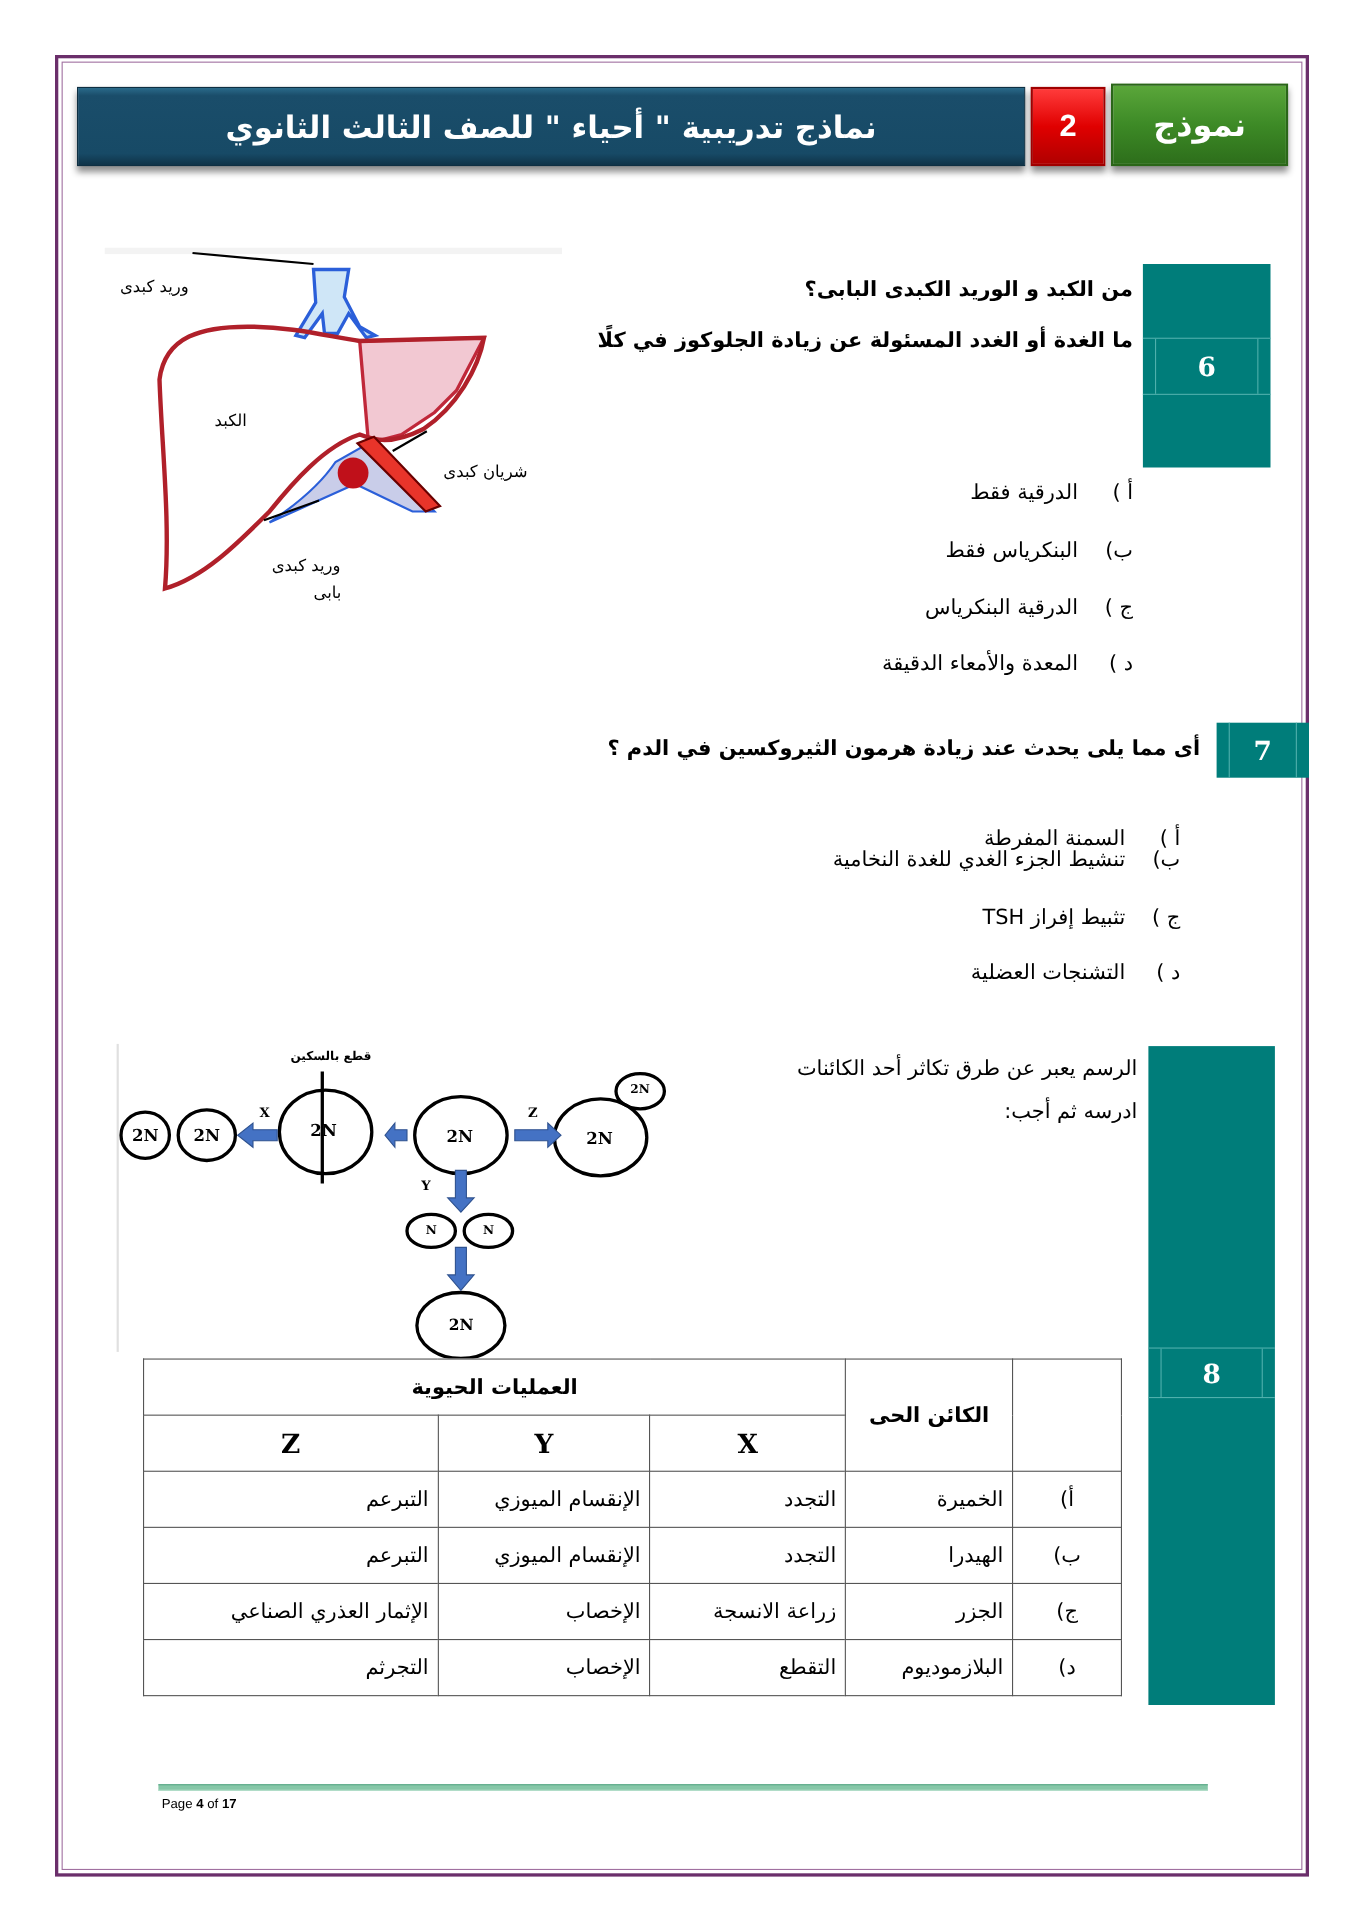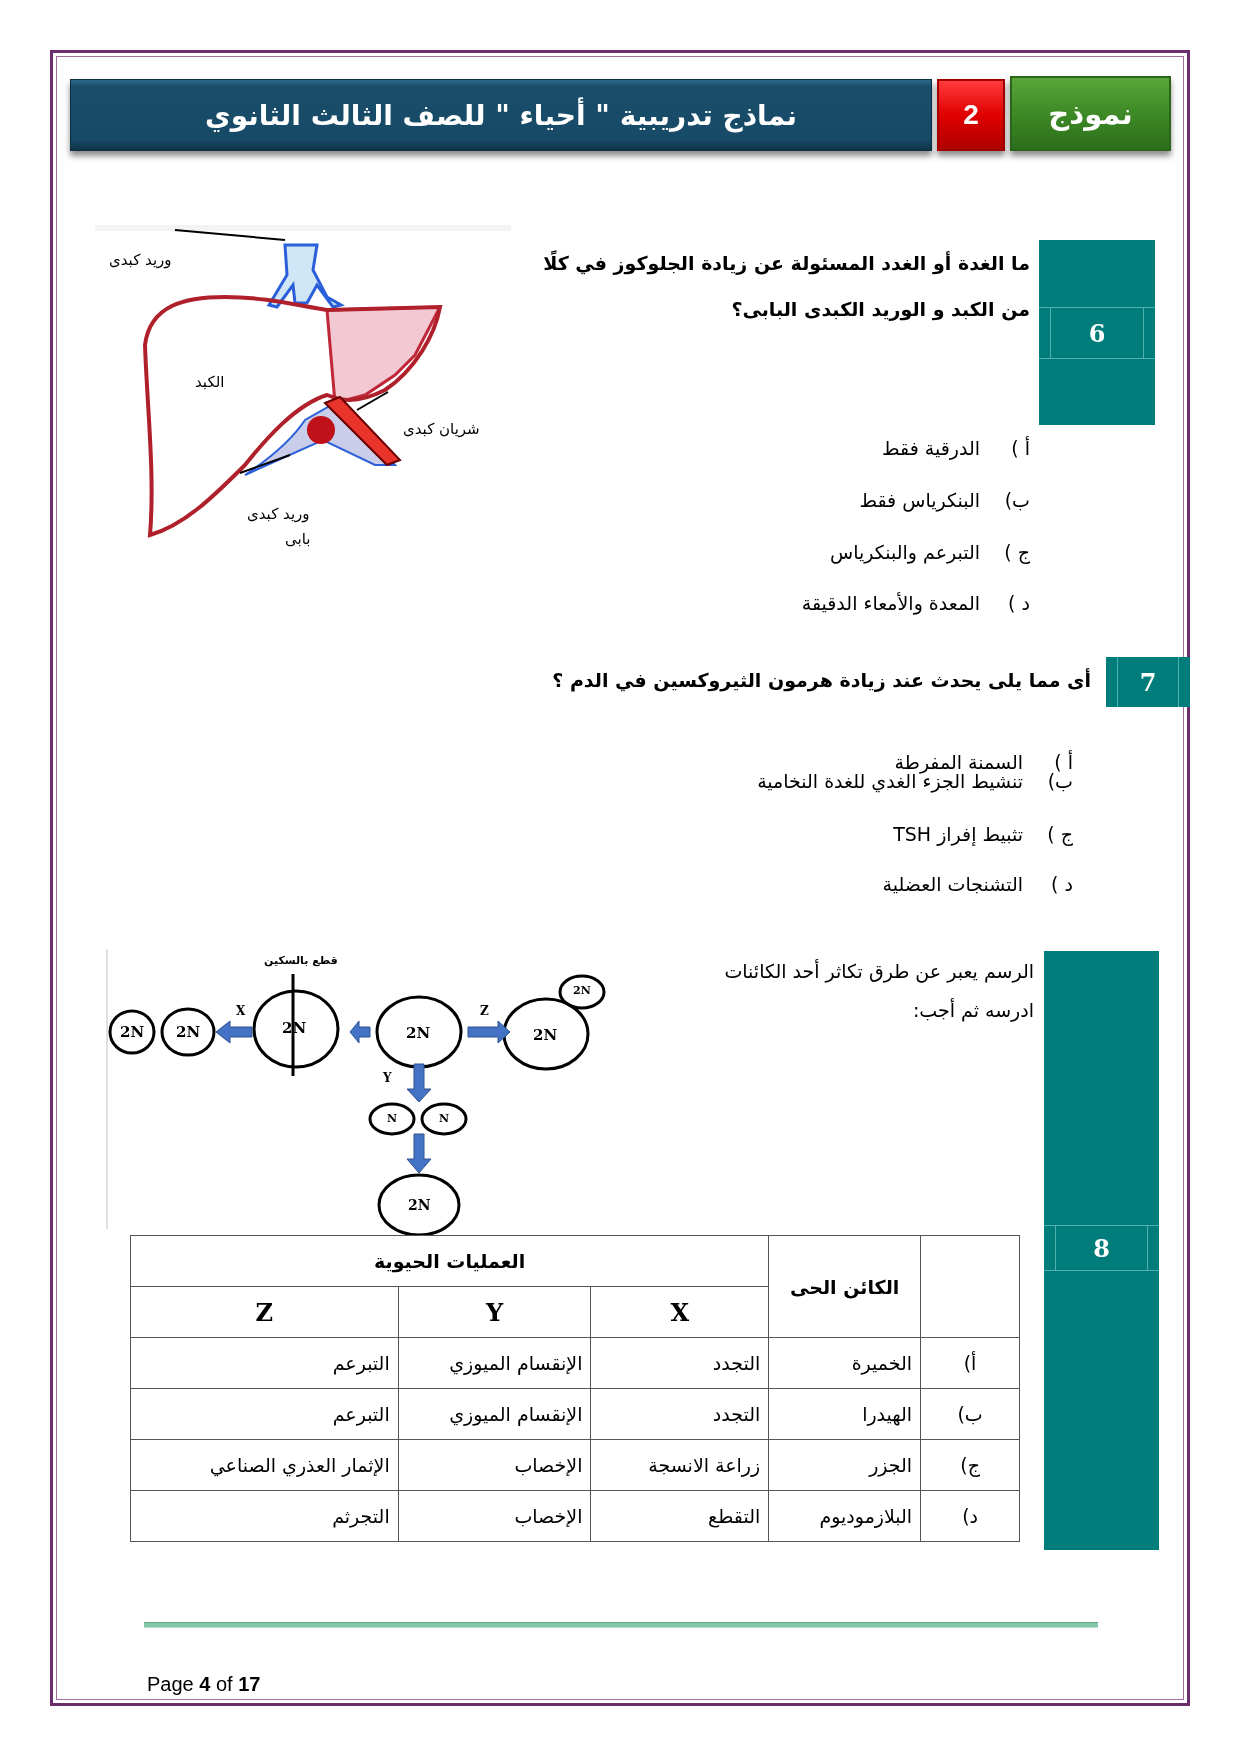--- a/index.html
+++ b/index.html
@@ -28,21 +28,21 @@
   .q8-text { font-family:"DejaVu Sans", sans-serif; font-size:19px; line-height:39px; }
   .q8-bold { font-family:"DejaVu Sans", sans-serif; font-weight:bold; font-size:19px; line-height:39px; }
   
   table.q8 { position:absolute; left:130px; top:1235px; width:890px; border-collapse:collapse; direction:rtl; }
   table.q8 td, table.q8 th { border:1.5px solid #555; height:50px; padding:0 8px; font-size:19px; font-family:"DejaVu Sans", sans-serif; }
   table.q8 th { font-weight:bold; text-align:center; }
   table.q8 td { text-align:right; }
   table.q8 th.xyz { font-family:"DejaVu Serif", serif; font-size:24px; }
   
   .foot-line { left:144px; top:1622px; width:954px; height:4px; background:#86c7a8; border-top:1px solid #5aa888; border-bottom:1px solid #b5dfcb; }
-  .foot-text { left:147px; top:1633px; font-family:"Liberation Sans", sans-serif; font-size:20px;margin-top:40px; }
+  .foot-text { left:147px; top:1633px; font-family:"Liberation Sans", sans-serif; font-size:12px; }
   .diagram-text { font-family:"DejaVu Sans", sans-serif; }
 </style>
 </head>
 <body>
 
 <div class="abs border-outer"></div>
 <div class="abs border-inner"></div>
 
 <div class="abs hdr-blue">
   <span>نماذج تدريبية " أحياء " للصف الثالث الثانوي</span>
@@ -56,32 +56,32 @@
 
 <div class="abs teal" style="left:1039px; top:240px; width:116px; height:185px;">
   <div class="num-cell" style="left:0; top:67px; width:116px; height:50px;">
     <div class="vl" style="left:11px;"></div>
     <div class="vl" style="right:11px;"></div>
     <span>6</span>
   </div>
 </div>
 
 <div class="abs rtl q-bold" style="right:211px; top:240px; width:560px;">
+  <div>من الكبد و الوريد الكبدى البابى؟</div>
   <div>ما الغدة أو الغدد المسئولة عن زيادة  الجلوكوز في كلًا</div>
-  <div>من الكبد و الوريد الكبدى البابى؟</div>
 </div>
 
 <div class="abs rtl opt" style="right:211px; top:435px;">
   <span class="lbl">أ )</span><span>الدرقية فقط</span>
 </div>
 <div class="abs rtl opt" style="right:211px; top:487px;">
   <span class="lbl">ب)</span><span>البنكرياس فقط</span>
 </div>
 <div class="abs rtl opt" style="right:211px; top:539px;">
-  <span class="lbl">ج )</span><span>التبرعم والبنكرياس</span>
+  <span class="lbl">ج )</span><span>الدرقية البنكرياس</span>
 </div>
 <div class="abs rtl opt" style="right:211px; top:590px;">
   <span class="lbl">د )</span><span>المعدة والأمعاء الدقيقة</span>
 </div>
 
 <div class="abs" style="left:95px; top:225px; width:416px; height:340px;">
   <svg width="416" height="340" viewBox="0 0 416 340">
     <rect x="0" y="0" width="416" height="6" fill="#f3f3f3"></rect>
 
     <path d="M190 20 L222 20 L218 45 L232 72 L246 80 L238 82 L222 60 L212 78 L200 78 L198 60 L182 82 L174 80 L192 50 Z" fill="#cfe6f7" stroke="#2b5fd9" stroke-width="3"></path>

